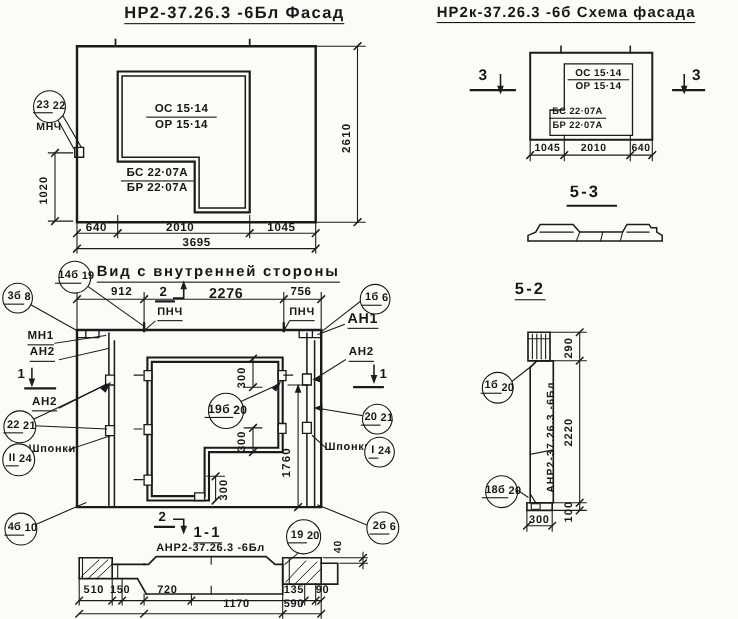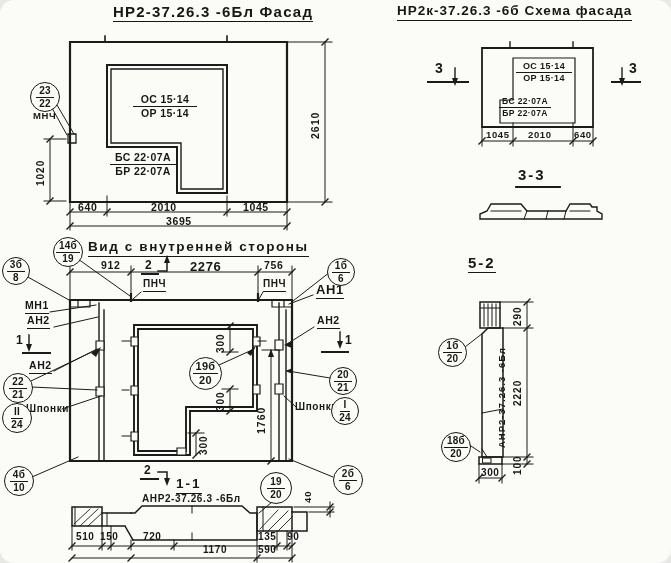--- a/index.html
+++ b/index.html
@@ -1,27 +1,27 @@
 <!DOCTYPE html>
 <html><head>
 <meta charset="utf-8">
 <style>
   html,body{margin:0;padding:0;background:#e8e8e6;}
   .sheet{
     position:relative;width:671px;height:563px;background:#fbfbf8;
-    font-family:"Liberation Sans",sans-serif;color:#171717;overflow:hidden;border-radius:14px;
+    font-family:"Liberation Sans",sans-serif;color:#171717;overflow:hidden;
   }
   svg.lines{position:absolute;left:0;top:0;z-index:1;}
   .t{position:absolute;font-weight:700;white-space:nowrap;line-height:1;z-index:3;letter-spacing:.6px;}
   .u{border-bottom:1.8px solid #171717;padding-bottom:2px;}
   .v{writing-mode:vertical-rl;transform:rotate(180deg);letter-spacing:1px;}
   .fr{position:absolute;text-align:center;font-weight:700;line-height:1.05;z-index:3;letter-spacing:.4px;}
   .fr .top{display:block;border-bottom:1.5px solid #171717;padding:0 2px 1px;margin-bottom:1px;}
   .co{
-    position:absolute;display:flex;flex-direction:column;align-items:center;justify-content:center;
+    position:absolute;display:flex;flex-direction:row;align-items:center;justify-content:center;
     border:1.6px solid #171717;border-radius:50%;background:rgba(251,251,248,.95);
     font-weight:700;line-height:1;z-index:4;font-size:10px;letter-spacing:.3px;
   }
   .co .nm{border-bottom:1.3px solid #171717;padding:0 3px 1px;margin-bottom:1px;}
 </style>
 </head>
 <body>
 
 <div class="sheet">
 
@@ -187,21 +187,21 @@
   </div>
   <div class="fr" style="left:499px;top:97px;width:52px;font-size:8.5px">
     <span class="top">БС 22·07А</span>
     <span>БР 22·07А</span>
   </div>
   <span class="t" style="left:435px;top:61px;font-size:14px">3</span>
   <span class="t" style="left:629px;top:61px;font-size:14px">3</span>
   <span class="t" style="left:486px;top:130px;font-size:9.5px">1045</span>
   <span class="t" style="left:528px;top:130px;font-size:9.5px">2010</span>
   <span class="t" style="left:574px;top:130px;font-size:9.5px">640</span>
-  <span class="t" style="left:518px;top:167px;font-size:15px;letter-spacing:2px">3-3</span>
+  <span class="t" style="left:518px;top:167px;font-size:15px;letter-spacing:2px">5-3</span>
 </div>
 
 <div>
   <span class="t u" style="left:88px;top:240px;font-size:13.5px;letter-spacing:1.6px">Вид с внутренней стороны</span>
   <span class="t" style="left:101px;top:260px;font-size:10.5px">912</span>
   <span class="t" style="left:190px;top:260px;font-size:13px">2276</span>
   <span class="t" style="left:264px;top:260px;font-size:10.5px">756</span>
   <span class="t" style="left:145px;top:259px;font-size:12px">2</span>
   <span class="t" style="left:144px;top:464px;font-size:12px">2</span>
   <span class="t u" style="left:143px;top:279px;font-size:10px">ПНЧ</span>

